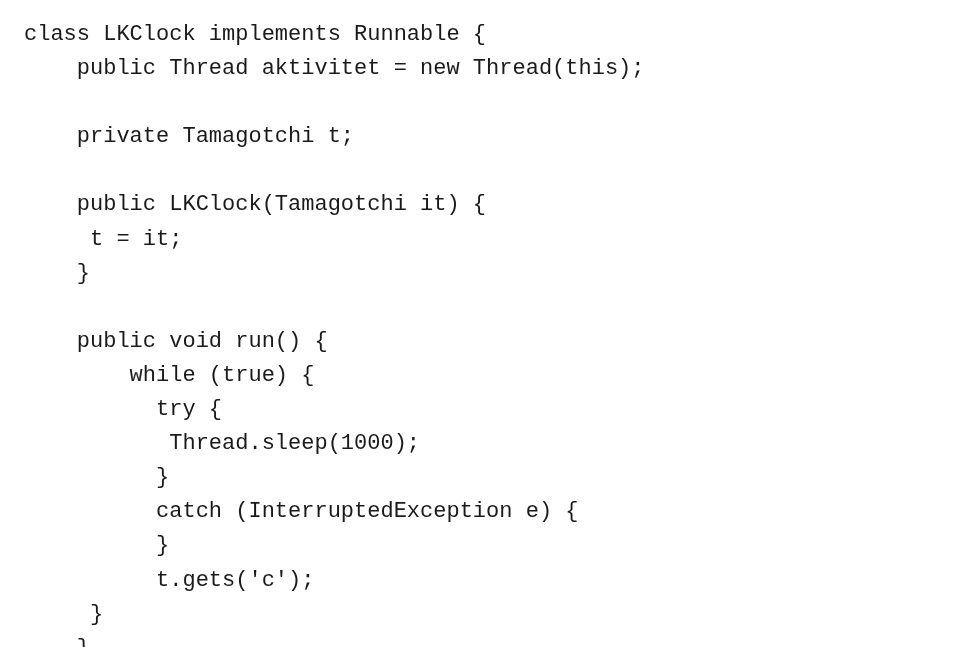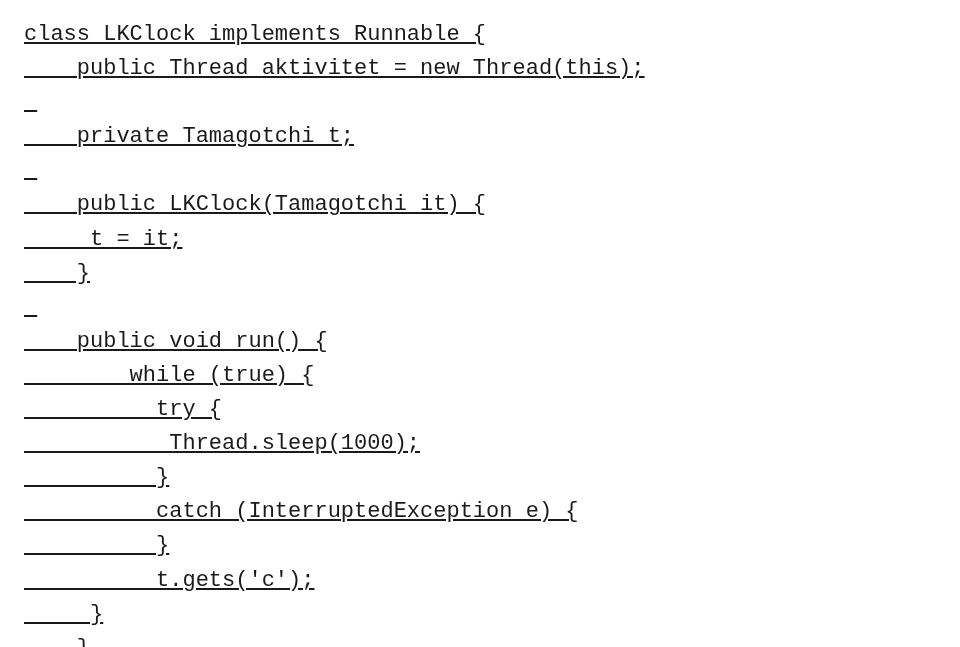--- a/index.html
+++ b/index.html
@@ -20,19 +20,18 @@
     }
 
     .code-container {
       padding: 18px 24px;
       white-space: pre;
     }
 
     .code-line {
       display: block;
       white-space: pre;
-      text-decoration: underline;
     }
   </style>
 </head>
 <body>
 
 <div class="code-container" id="code-display"><span class="code-line">class LKClock implements Runnable {</span><span class="code-line">    public Thread aktivitet = new Thread(this);</span><span class="code-line">&nbsp;</span><span class="code-line">    private Tamagotchi t;</span><span class="code-line">&nbsp;</span><span class="code-line">    public LKClock(Tamagotchi it) {</span><span class="code-line">     t = it;</span><span class="code-line">    }</span><span class="code-line">&nbsp;</span><span class="code-line">    public void run() {</span><span class="code-line">        while (true) {</span><span class="code-line">          try {</span><span class="code-line">           Thread.sleep(1000);</span><span class="code-line">          }</span><span class="code-line">          catch (InterruptedException e) {</span><span class="code-line">          }</span><span class="code-line">          t.gets('c');</span><span class="code-line">     }</span><span class="code-line">    }</span></div>
 
 </body></html>

